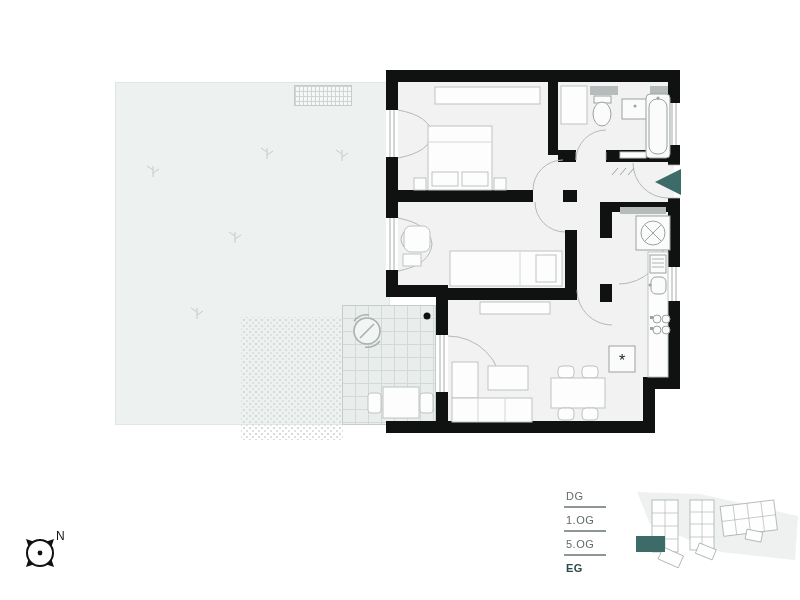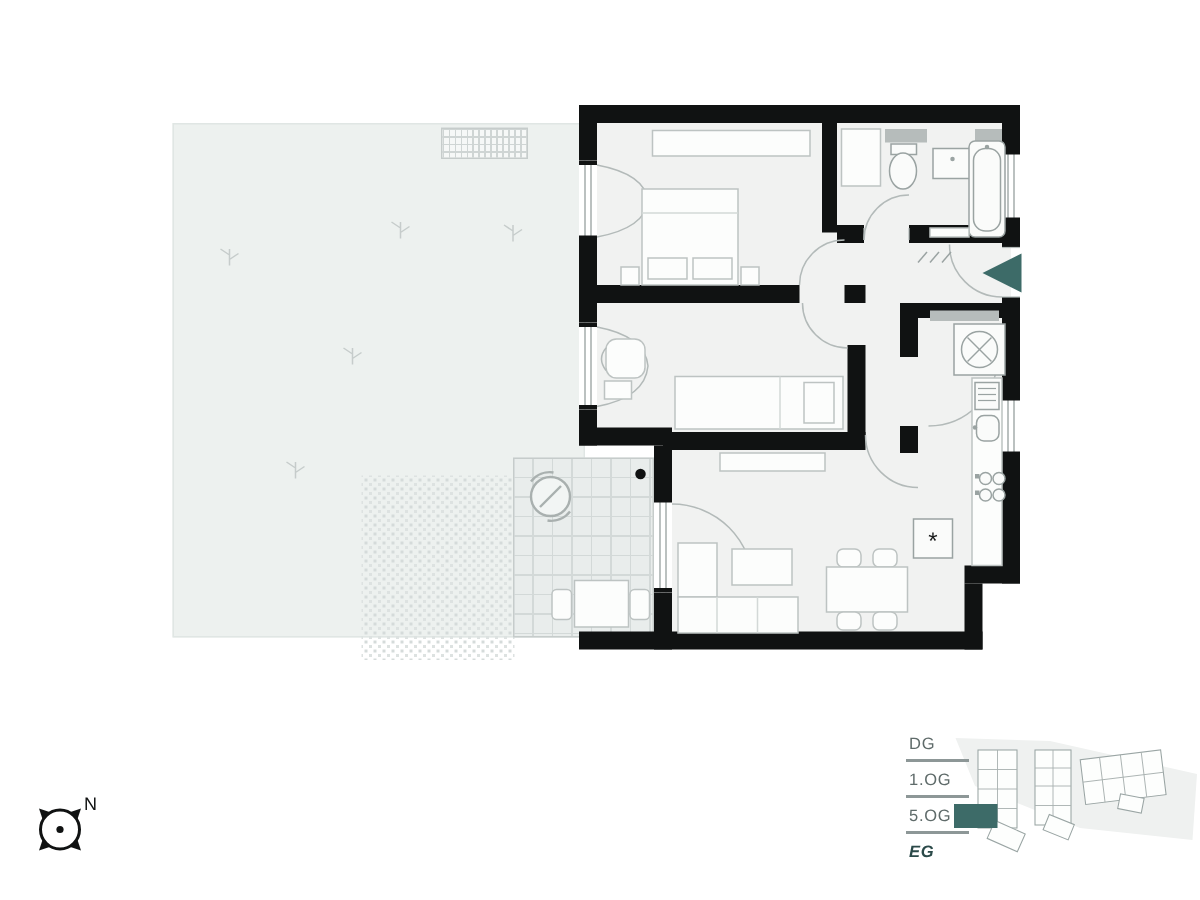--- a/index.html
+++ b/index.html
@@ -20,23 +20,23 @@
           background-size:6px 6px,6px 6px;background-position:0 0,3px 3px;}
   .terrace{position:absolute;left:342px;top:305px;width:94px;height:120px;
           background-color:#e9edec;
           background-image:repeating-linear-gradient(to right,transparent 0 12px,#d3d9d8 12px 13px),
                            repeating-linear-gradient(to bottom,transparent 0 12px,#d3d9d8 12px 13px);
           border:1px solid #c6cccb;box-sizing:border-box;}
 
   svg.overlay{position:absolute;left:0;top:0;}
 
   
-  .floor-selector{position:absolute;left:604px;top:487px;width:46px;}
+  .floor-selector{position:absolute;left:564px;top:487px;width:46px;}
   .floor-item{font-size:11px;color:#5f6b6a;letter-spacing:.5px;padding:3px 0 2px 2px;cursor:pointer;}
-  .floor-item.active{color:#2b4a49;font-weight:bold;font-style:italic;}
+  .floor-item.active{color:#2b4a49;font-weight:bold;}
   .floor-divider{border-bottom:2px solid #8d9797;margin:2px 0 3px 0;width:42px;}
 
   .wall{fill:#101212;}
   .furn{fill:#fcfdfc;stroke:#bdc3c2;stroke-width:1;}
   .fix{fill:#fafbfa;stroke:#9aa3a2;stroke-width:1;}
   .band{fill:#b6bcbb;stroke:none;}
   .arc{fill:none;stroke:#b3bab9;stroke-width:1;}
   .jamb{stroke:#b3bab9;stroke-width:.8;}
   .winline{stroke:#9aa3a2;stroke-width:.9;}
   .sprig{stroke:#c6cccb;stroke-width:1;fill:none;}

